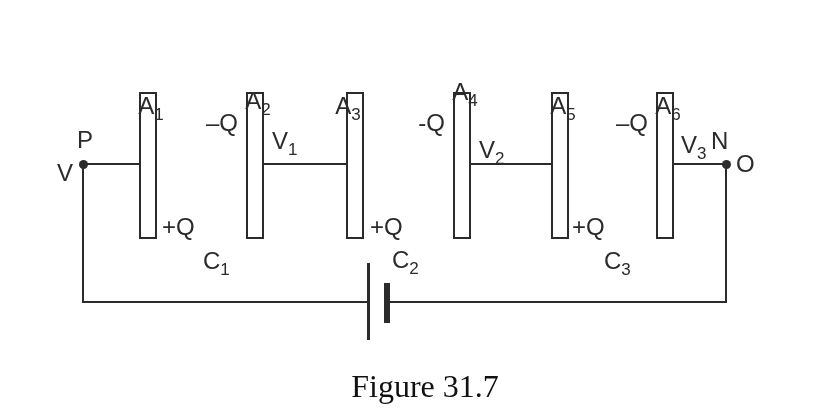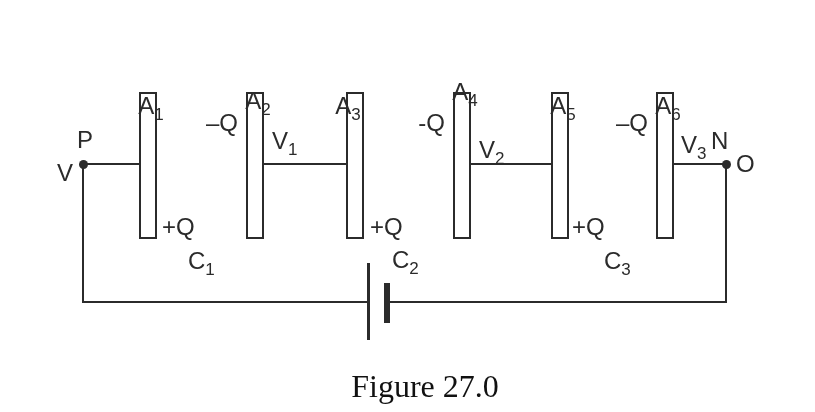--- a/index.html
+++ b/index.html
@@ -74,19 +74,19 @@
   <div class="lbl negq" style="left:596px; top:111px">–Q</div>
 
   <div class="lbl" style="left:162px; top:215px">+Q</div>
   <div class="lbl" style="left:370px; top:215px">+Q</div>
   <div class="lbl" style="left:572px; top:215px">+Q</div>
 
   <div class="lbl" style="left:272px; top:129px"><span>V</span><span class="sub">1</span></div>
   <div class="lbl" style="left:479px; top:138px"><span>V</span><span class="sub">2</span></div>
   <div class="lbl" style="left:681px; top:133px"><span>V</span><span class="sub">3</span></div>
 
-  <div class="lbl" style="left:188px; top:249px"><span>C</span><span class="sub">1</span></div>
+  <div class="lbl" style="left:203px; top:249px"><span>C</span><span class="sub">1</span></div>
   <div class="lbl" style="left:392px; top:248px"><span>C</span><span class="sub">2</span></div>
   <div class="lbl" style="left:604px; top:249px"><span>C</span><span class="sub">3</span></div>
 
-  <div class="caption">Figure 27.0</div>
+  <div class="caption">Figure 31.7</div>
 
 </div>
 
 </body></html>

